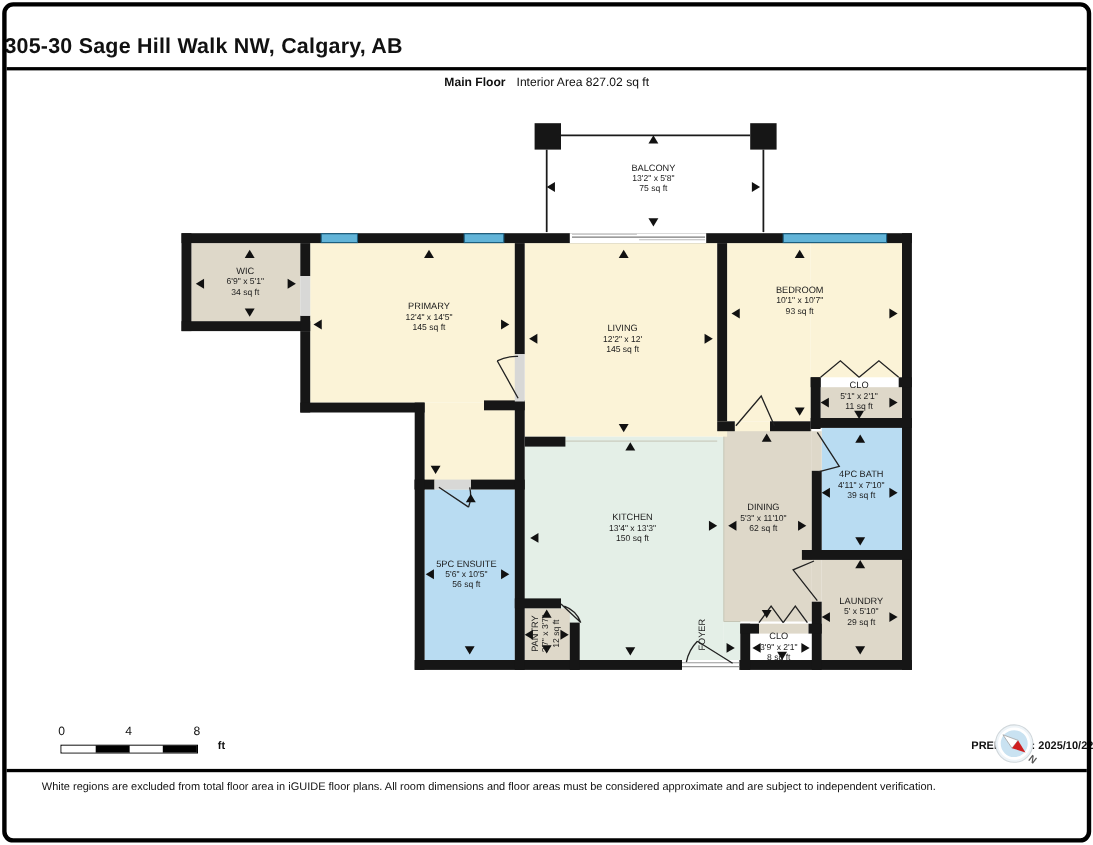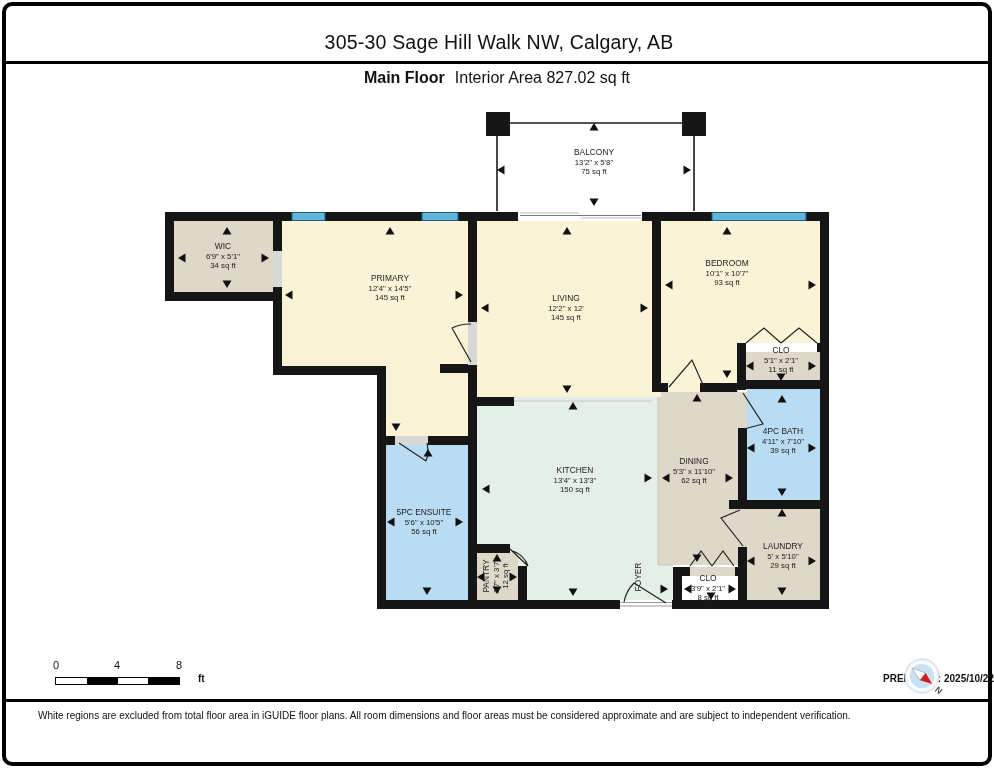--- a/index.html
+++ b/index.html
@@ -1,24 +1,24 @@
 <!DOCTYPE html>
 <html><head>
 <meta charset="utf-8">
 <style>
   html,body{margin:0;padding:0;}
   body{width:994px;height:768px;position:relative;background:#fff;overflow:hidden;
        font-family:"Liberation Sans", sans-serif;color:#111;}
   .frame{position:absolute;inset:2px;border:4px solid #000;border-radius:10px;pointer-events:none;}
-  .title{position:absolute;top:31px;left:4px;right:0;text-align:center;
-         font-size:19.5px;font-weight:normal;letter-spacing:.2px;}
+  .title{position:absolute;top:31px;left:4px;right:0;
+         font-size:19.5px;font-weight:bold;letter-spacing:.2px;}
   .rule{position:absolute;left:6px;right:6px;height:2.5px;background:#000;}
   .rule.top{top:61px;}
   .rule.bottom{top:699px;}
-  .subtitle{position:absolute;top:69px;left:0;right:0;text-align:center;font-size:16px;}
+  .subtitle{position:absolute;top:69px;left:0;right:0;text-align:center;font-size:11px;}
   .subtitle b{margin-right:10px;}
   svg#plan{position:absolute;left:0;top:0;}
   .rn{font-size:8.4px;fill:#1c1c1c;}
   .rd{font-size:7.8px;fill:#1c1c1c;}
   .scale-ticks span{position:absolute;top:659px;width:12px;text-align:center;font-size:11px;}
   .scalebar{position:absolute;left:55px;top:677px;width:125px;height:8px;
             border:1px solid #000;box-sizing:border-box;display:flex;}
   .scalebar div{flex:1;}
   .scalebar .b{background:#000;} .scalebar .w{background:#fff;}
   .scale-unit{position:absolute;left:198px;top:673px;font-size:10px;font-weight:bold;}

